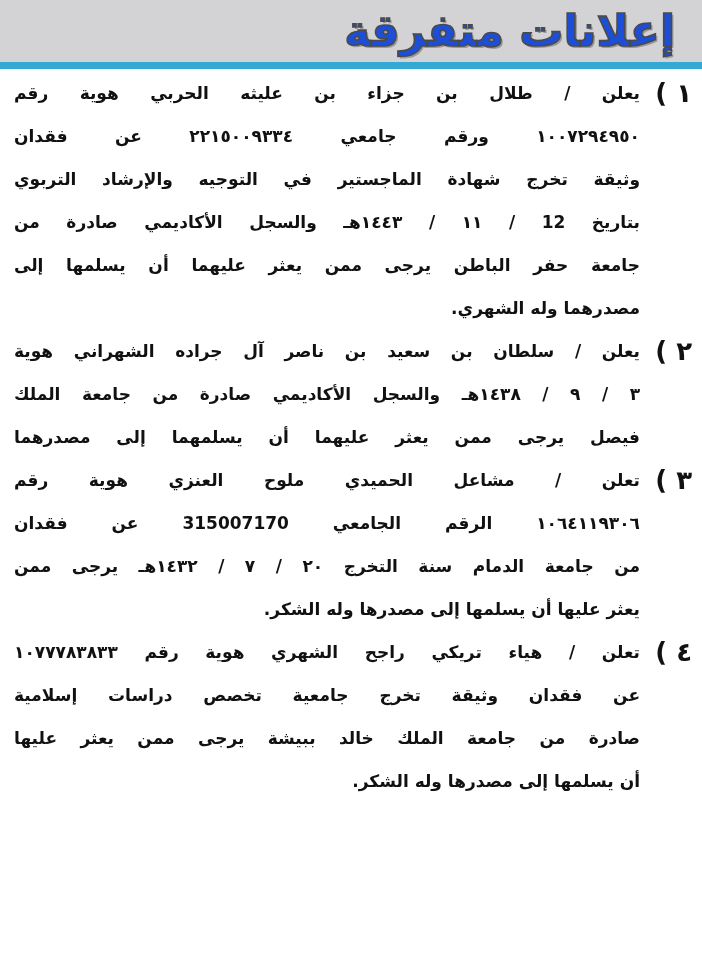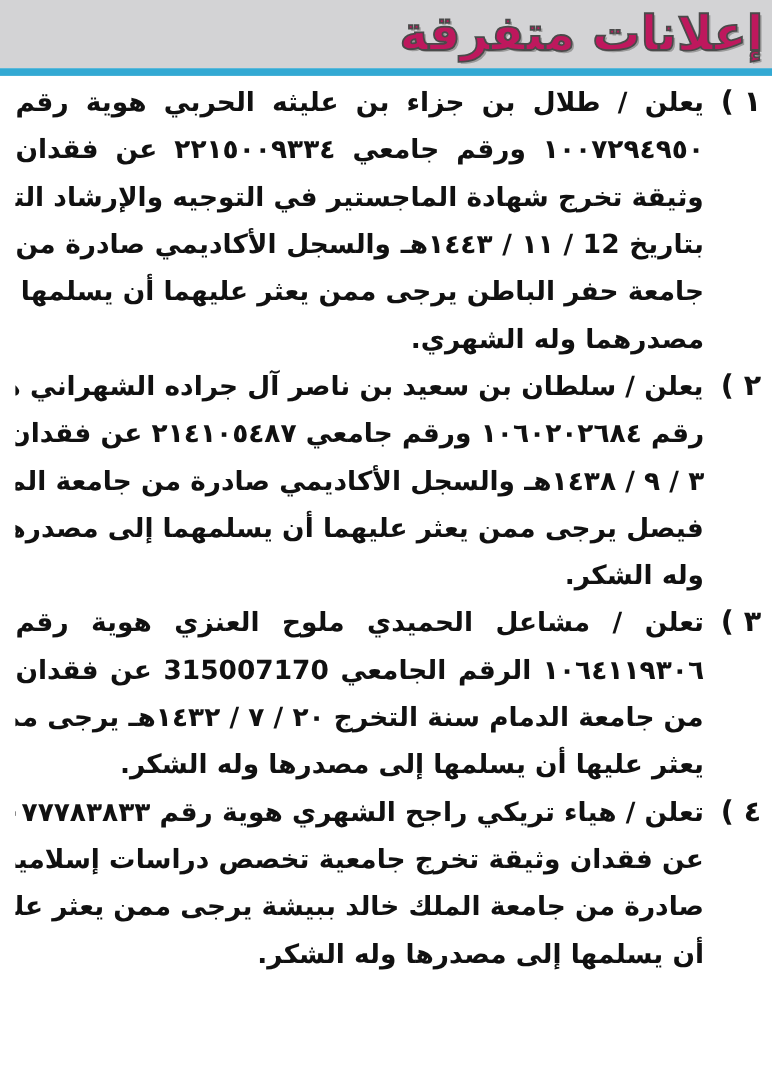--- a/index.html
+++ b/index.html
@@ -16,28 +16,28 @@
     }
     .header {
       position: absolute;
       left: 0; top: 0;
       width: 702px;
       height: 62px;
       background: #d3d3d5;
     }
     .header-title {
       position: absolute;
-      right: 8px;
+      right: 27px;
       top: 2px;
       height: 58px;
       line-height: 58px;
       font-family: "DejaVu Sans", sans-serif;
       font-weight: bold;
       font-size: 44px;
-      color: #be185d;
+      color: #1d4ed8;
       direction: rtl;
       letter-spacing: 0px;
       -webkit-text-stroke: 1.6px #4a4a4a;
       text-shadow: 2px 2px 0 #9a9a9a;
     }
     .header-bar {
       position: absolute;
       left: 0; top: 62px;
       width: 702px;
       height: 7px;
@@ -62,21 +62,21 @@
       top: 0;
       font-family: "DejaVu Sans", sans-serif;
       font-weight: bold;
       font-size: 26px;
       line-height: 43px;
       white-space: nowrap;
     }
     .line {
       font-family: "DejaVu Sans", sans-serif;
       font-weight: bold;
-      font-size: 24px;
+      font-size: 17px;
       line-height: 43px;
       height: 43px;
       white-space: nowrap;
       text-align: justify;
       text-align-last: justify;
       overflow: hidden;
     }
     .line.last {
       text-align-last: right;
     }
@@ -97,24 +97,22 @@
     <div class="line">١٠٠٧٢٩٤٩٥٠ ورقم جامعي ٢٢١٥٠٠٩٣٣٤ عن فقدان</div>
     <div class="line">وثيقة تخرج شهادة الماجستير في التوجيه والإرشاد التربوي</div>
     <div class="line">بتاريخ 12 / ١١ / ١٤٤٣هـ والسجل الأكاديمي صادرة من</div>
     <div class="line">جامعة حفر الباطن يرجى ممن يعثر عليهما أن يسلمها إلى</div>
     <div class="line last">مصدرهما وله الشهري.</div>
   </div>
 
   <div class="ad">
     <span class="ad-num">٢ )</span>
     <div class="line">يعلن / سلطان بن سعيد بن ناصر آل جراده الشهراني هوية</div>
-    <div class="line">رقم ١٠٦٠٢٠٢٦٨٤ ورقم جامعي ٢١٤١٠٥٤٨٧ عن فقدان</div>
     <div class="line">٣ / ٩ / ١٤٣٨هـ والسجل الأكاديمي صادرة من جامعة الملك</div>
     <div class="line">فيصل يرجى ممن يعثر عليهما أن يسلمهما إلى مصدرهما</div>
-    <div class="line last">وله الشكر.</div>
   </div>
 
   <div class="ad">
     <span class="ad-num">٣ )</span>
     <div class="line">تعلن / مشاعل الحميدي ملوح العنزي هوية رقم</div>
     <div class="line">١٠٦٤١١٩٣٠٦ الرقم الجامعي 315007170 عن فقدان</div>
     <div class="line">من جامعة الدمام سنة التخرج ٢٠ / ٧ / ١٤٣٢هـ يرجى ممن</div>
     <div class="line last">يعثر عليها أن يسلمها إلى مصدرها وله الشكر.</div>
   </div>
 

